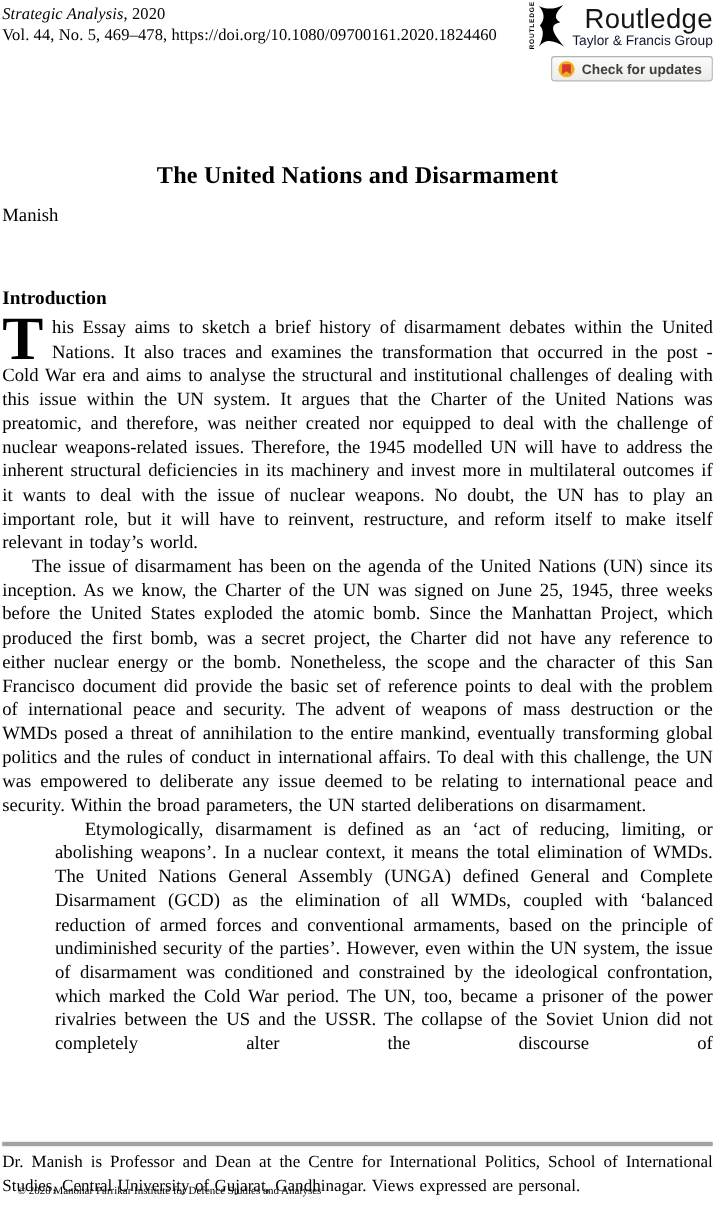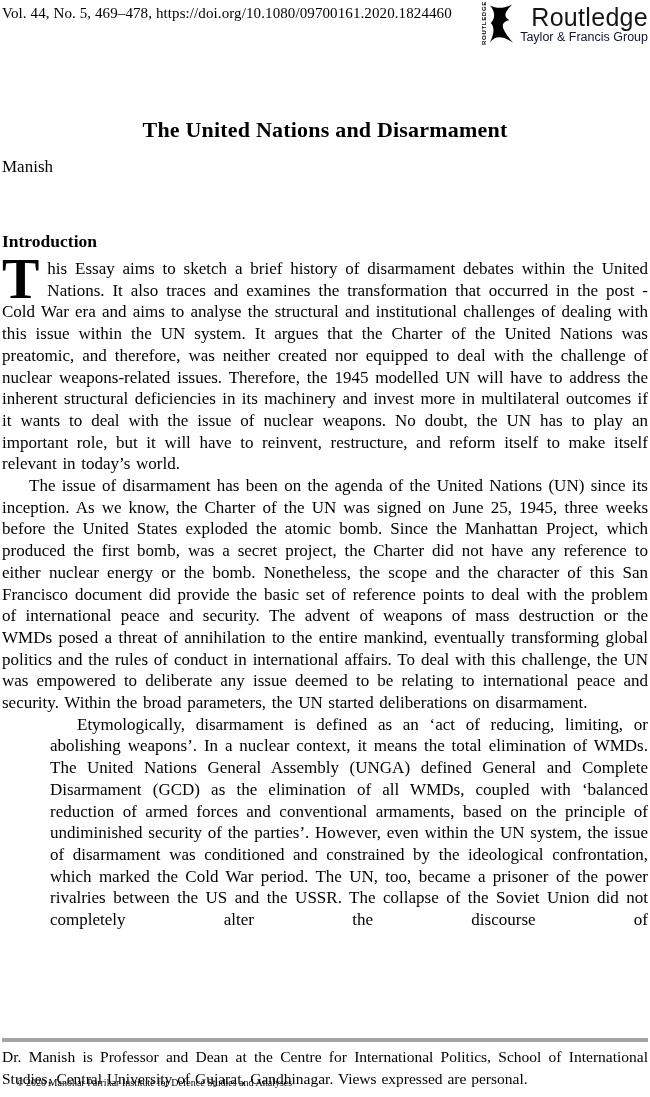--- a/index.html
+++ b/index.html
@@ -90,35 +90,43 @@
   .footnote-text { font-size: 15.5px; line-height: 21.5px; text-align: justify; word-spacing: 1px; }
   .copyright { position: absolute; left: 16px; top: 1077px; font-size: 10px; }
 </style>
 </head>
 <body>
 
 <div class="page">
 
   <header class="header">
     <div class="journal-info">
+      <div><span class="jname">Strategic Analysis</span><span>, 2020</span></div>
       <div>Vol. 44, No. 5, 469–478, https://doi.org/10.1080/09700161.2020.1824460</div>
     </div>
 
     <div class="publisher">
       <div class="logo-row">
         <span class="logo-vert">ROUTLEDGE</span>
         <svg class="logo-r" width="26" height="40" viewBox="0 0 28 42" aria-hidden="true">
           <path d="M2,1 C10,5 18,4 26,0 C18,8 16,13 23,17 C14,19 12,24 27,41 C16,34 8,33 2,41 C7,31 7,24 3,20 C8,15 8,7 2,1 Z" fill="#000000"></path>
         </svg>
         <div class="logo-text">
           <div class="logo-name">Routledge</div>
           <div class="logo-group">Taylor &amp; Francis Group</div>
         </div>
       </div>
 
+      <div class="check-badge">
+        <svg class="crossmark" width="16" height="16" viewBox="0 0 24 24" aria-hidden="true">
+          <circle cx="12" cy="12" r="11" fill="#f0ab1f"></circle>
+          <path d="M7.2,5.2 h9.6 a1.2,1.2 0 0 1 1.2,1.2 v12.4 l-6,-4.2 l-6,4.2 v-12.4 a1.2,1.2 0 0 1 1.2,-1.2 z" fill="#d6382e"></path>
+        </svg>
+        <span class="check-label">Check for updates</span>
+      </div>
     </div>
   </header>
 
   <h1 class="title">The United Nations and Disarmament</h1>
   <div class="author">Manish</div>
 
   <h2 class="section-heading">Introduction</h2>
 
   <div class="body-text">
     <p class="para"><span class="dropcap">T</span><span>his Essay aims to sketch a brief history of disarmament debates within the United Nations. It also traces and examines the transformation that occurred in the post -Cold War era and aims to analyse the structural and institutional challenges of dealing with this issue within the UN system. It argues that the Charter of the United Nations was preatomic, and therefore, was neither created nor equipped to deal with the challenge of nuclear weapons-related issues. Therefore, the 1945 modelled UN will have to address the inherent structural deficiencies in its machinery and invest more in multilateral outcomes if it wants to deal with the issue of nuclear weapons. No doubt, the UN has to play an important role, but it will have to reinvent, restructure, and reform itself to make itself relevant in today’s world.</span></p>

